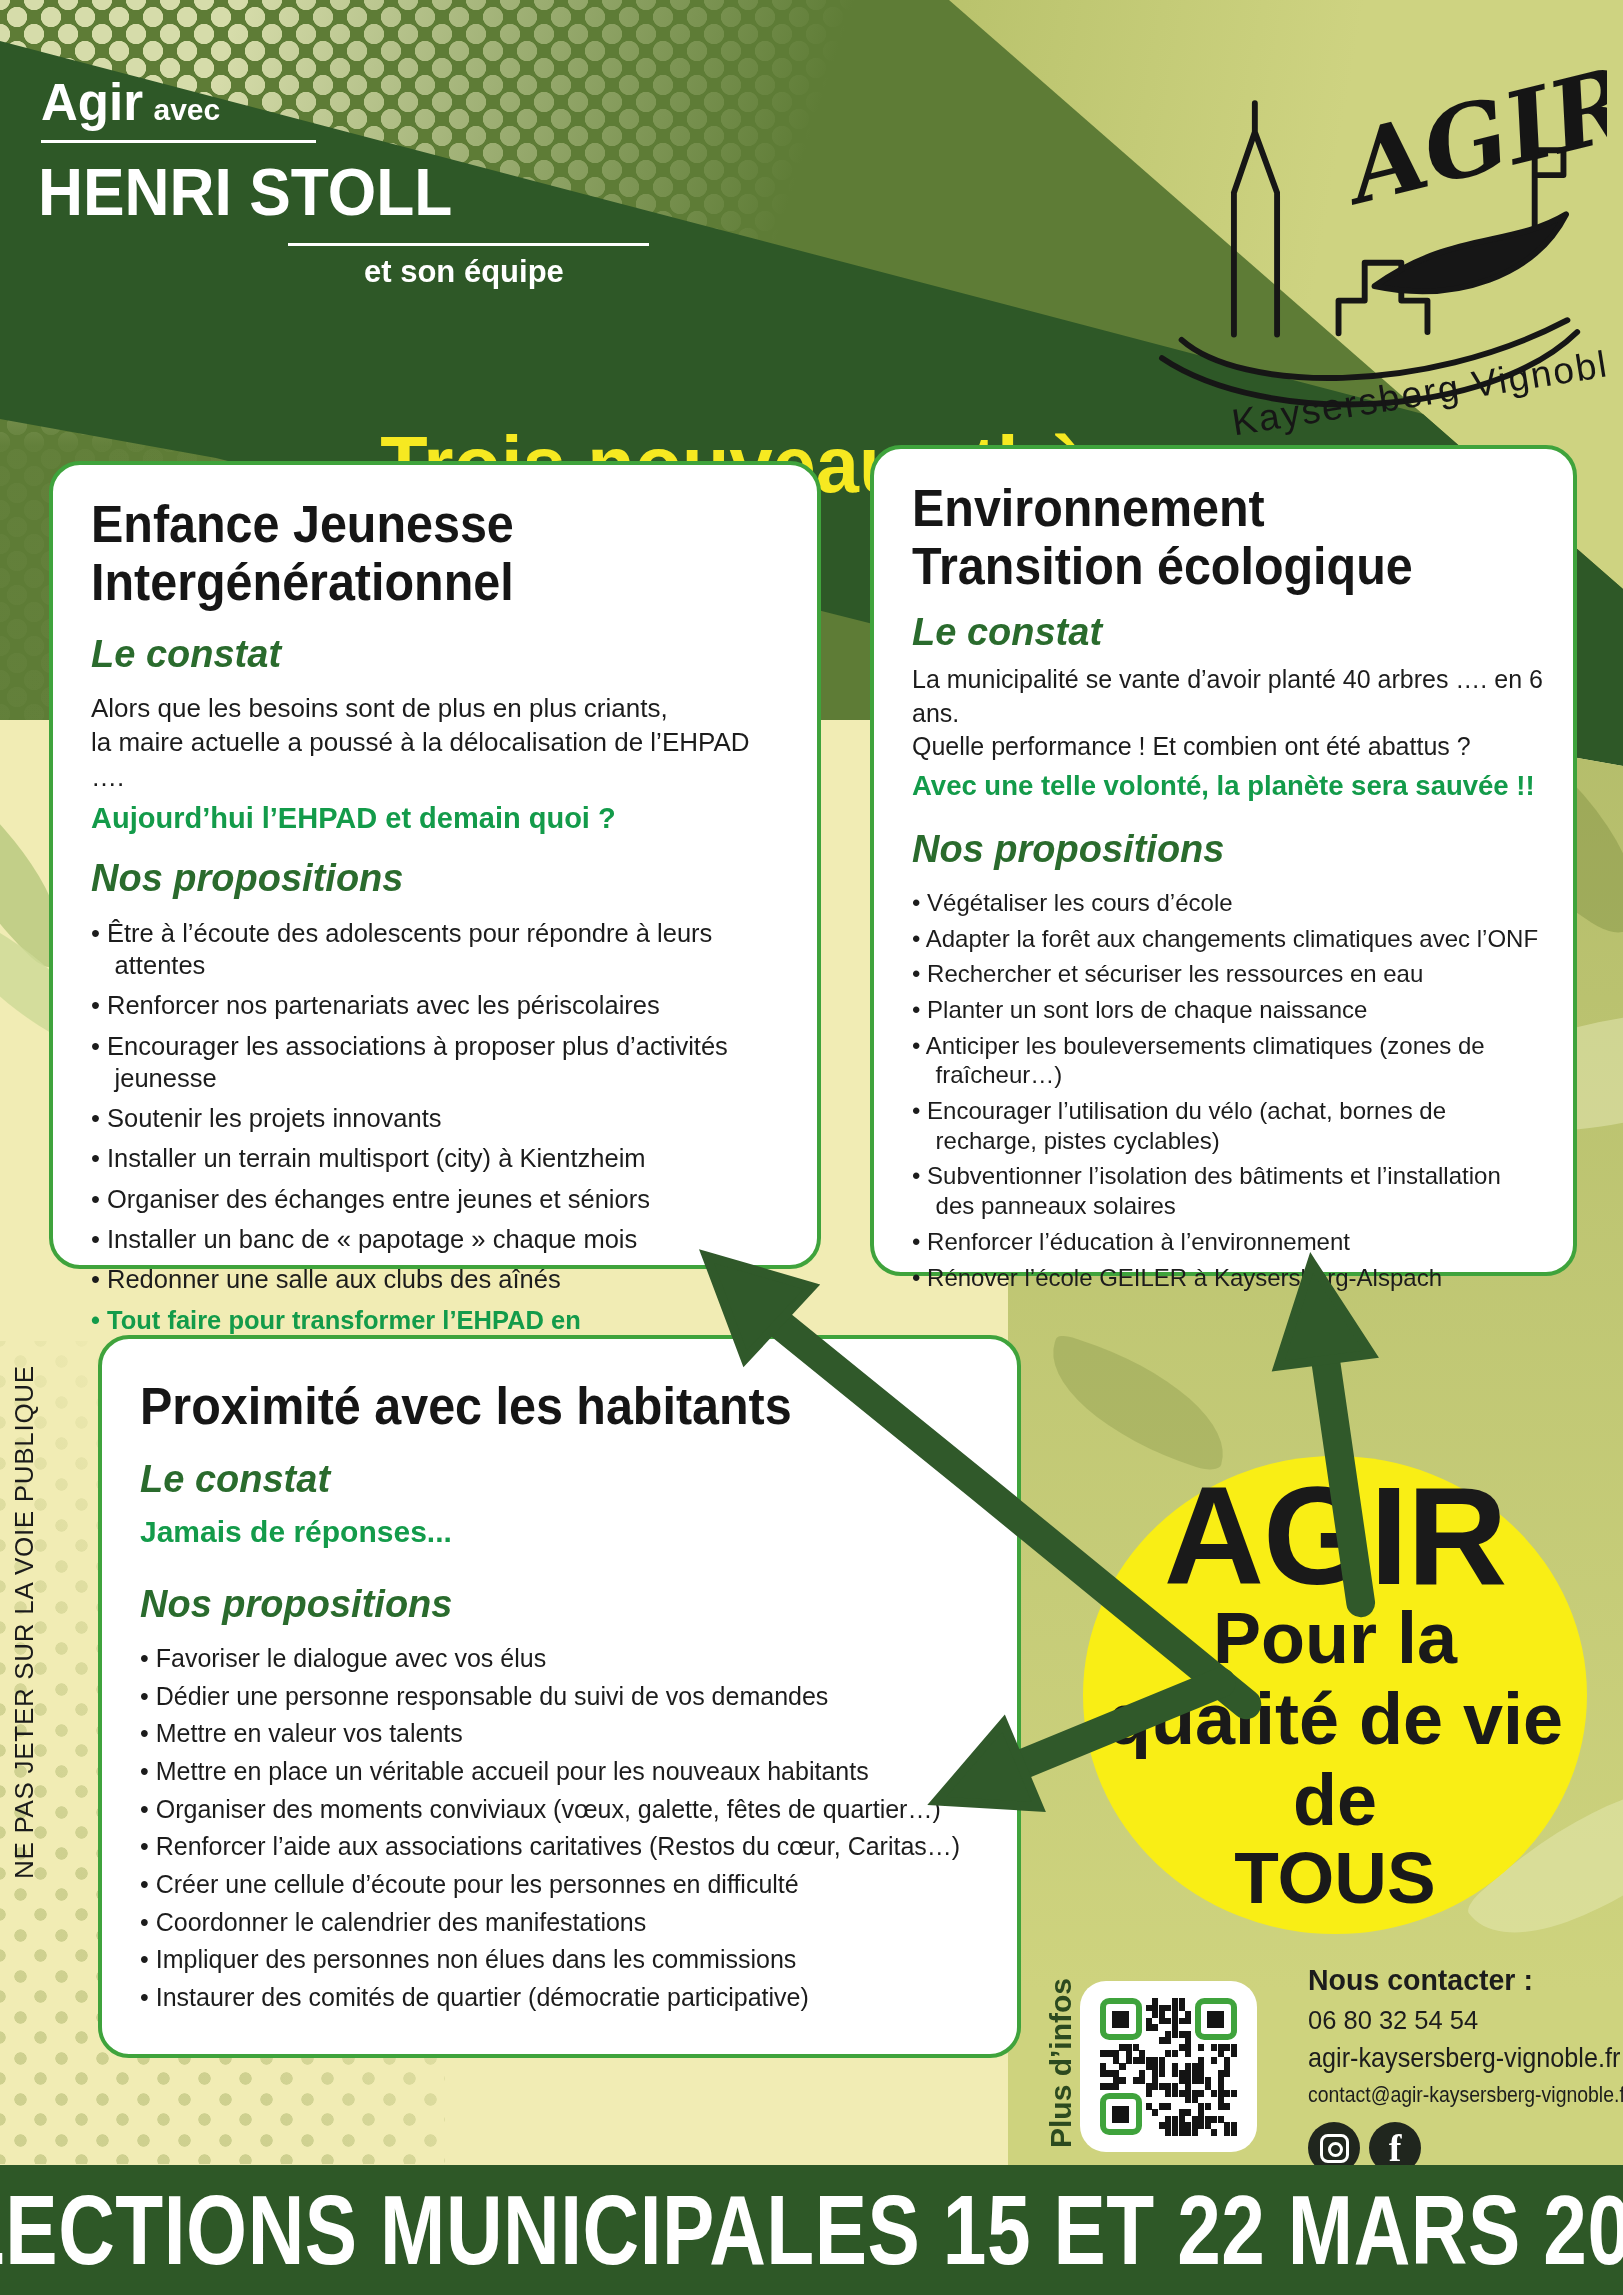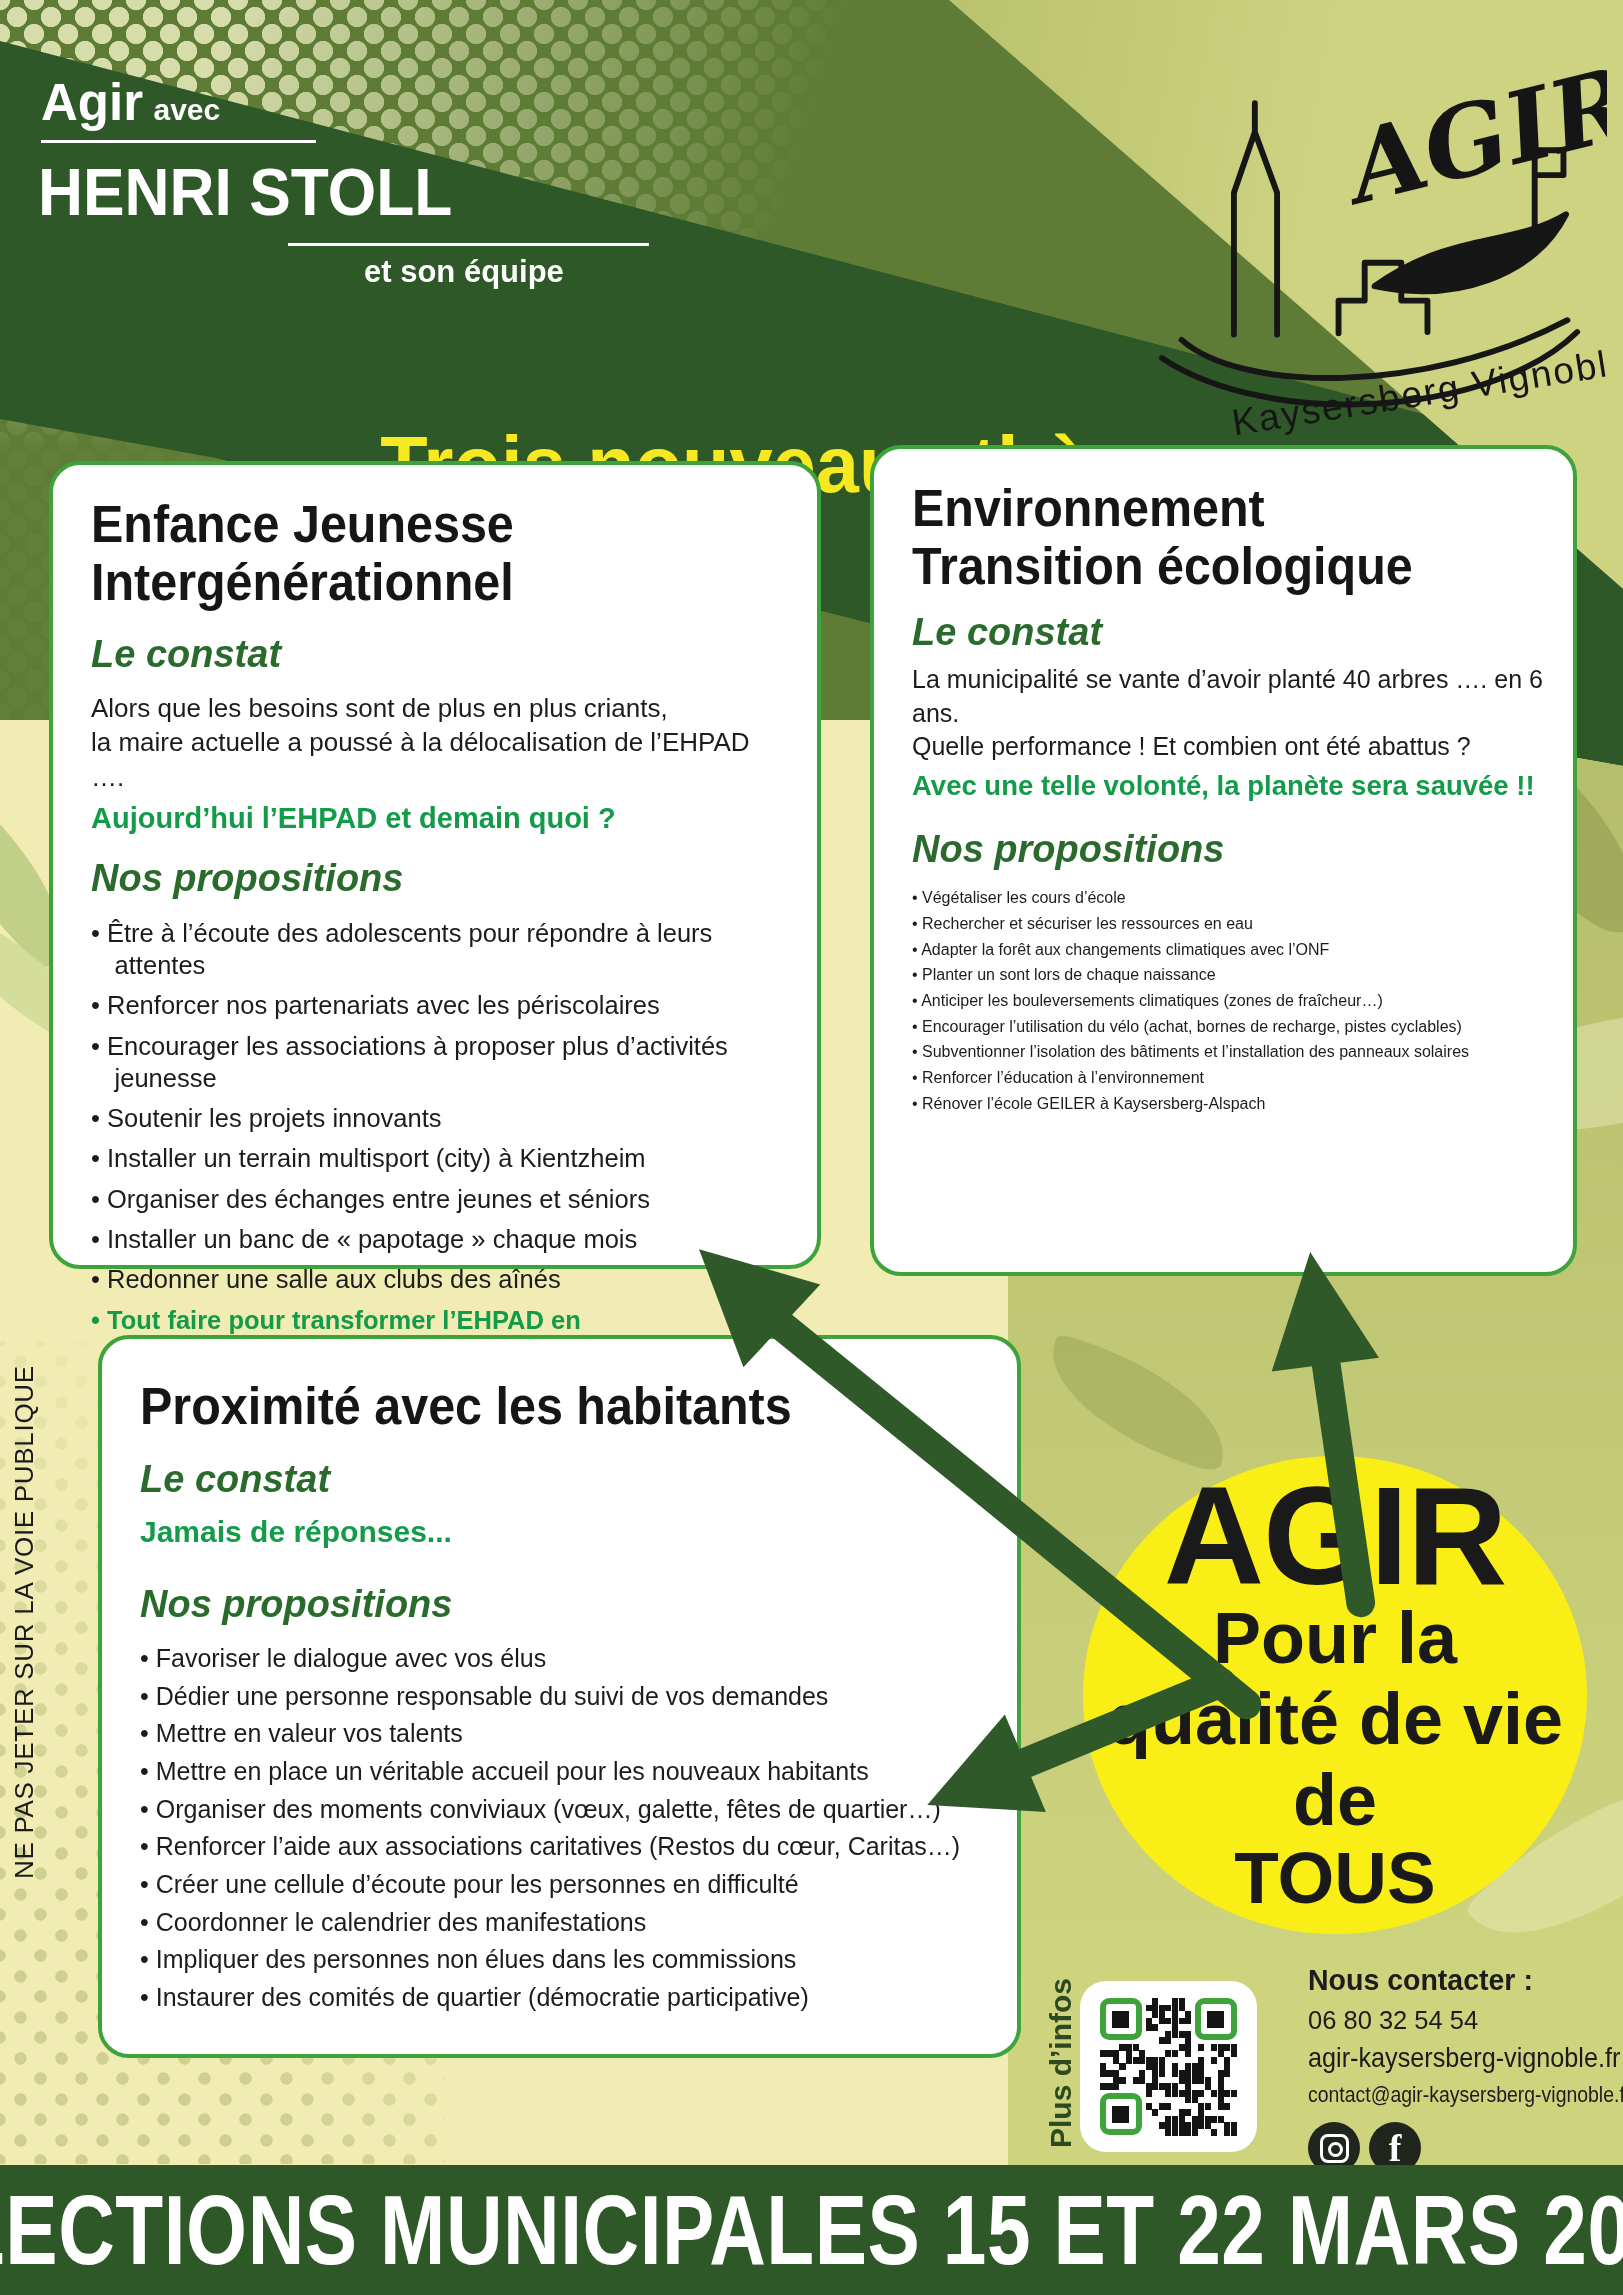--- a/index.html
+++ b/index.html
@@ -62,21 +62,21 @@
   .c2{left:870px;top:445px;width:707px;height:831px;}
   .c3{left:98px;top:1335px;width:923px;height:723px;}
   .card h2{margin:0 0 15.7px 0;font-size:51px;line-height:1.13;font-weight:bold;color:#161616;
            transform:scaleX(.95);transform-origin:left;white-space:nowrap;}
   .sec{font-size:38px;font-weight:bold;font-style:italic;color:#2a6b2d;margin:22px 0 0 0;}
   .para{font-size:26px;line-height:1.34;margin:14.4px 0 0 0;}
   .hlight{font-size:29px;font-weight:bold;color:#139b4a;margin:6.5px 0 0 0;}
   .bullets{margin-top:17px;}
   .bullets p{margin:0 0 7.9px 0;font-size:25.5px;line-height:1.27;padding-left:23.6px;text-indent:-23.6px;}
   .bullets p::before{content:"•  ";}
-  .c2 .bullets p{font-size:16px;line-height:1.24;margin-bottom:5.9px;}
+  .c2 .bullets p{font-size:24px;line-height:1.24;margin-bottom:5.9px;}
   .c3 .bullets p{font-size:25px;line-height:1.22;margin-bottom:7.2px;}
   .bullets p.hl{color:#139b4a;font-weight:bold;max-width:543px;}
 
   
   .badge{position:absolute;left:1083px;top:1456px;width:504px;height:478px;border-radius:50%;
          background:#f9ee15;z-index:6;display:flex;flex-direction:column;align-items:center;
          justify-content:center;color:#1a1a1a;text-align:center;}
   .badge .b1{font-size:139px;font-weight:bold;line-height:.9;letter-spacing:-1.3px;}
   .badge .b2,.badge .b3,.badge .b5{font-size:72px;font-weight:bold;line-height:1.12;}
   .badge .b4{font-size:73px;font-weight:bold;line-height:1.05;}
@@ -173,22 +173,22 @@
   </div>
 
   <div class="card c2">
     <h2><span>Environnement</span><br><span>Transition écologique</span></h2>
     <div class="sec" style="margin-top:13px">Le constat</div>
     <p class="para" style="font-size:25px;margin-top:9.2px"><span>La municipalité se vante d’avoir planté 40 arbres …. en 6 ans.</span><br><span>Quelle performance ! Et combien ont été abattus ?</span></p>
     <p class="hlight" style="font-size:27.5px">Avec une telle volonté, la planète sera sauvée !!</p>
     <div class="sec" style="margin-top:26px">Nos propositions</div>
     <div class="bullets">
       <p>Végétaliser les cours d’école</p>
+      <p>Adapter la forêt aux changements climatiques avec l’ONF</p>
       <p>Rechercher et sécuriser les ressources en eau</p>
-      <p>Adapter la forêt aux changements climatiques avec l’ONF</p>
       <p>Planter un sont lors de chaque naissance</p>
       <p>Anticiper les bouleversements climatiques (zones de fraîcheur…)</p>
       <p>Encourager l’utilisation du vélo (achat, bornes de recharge, pistes cyclables)</p>
       <p>Subventionner l’isolation des bâtiments et l’installation des panneaux solaires</p>
       <p>Renforcer l’éducation à l’environnement</p>
       <p>Rénover l’école GEILER à Kaysersberg-Alspach</p>
     </div>
   </div>
 
   <div class="card c3">

